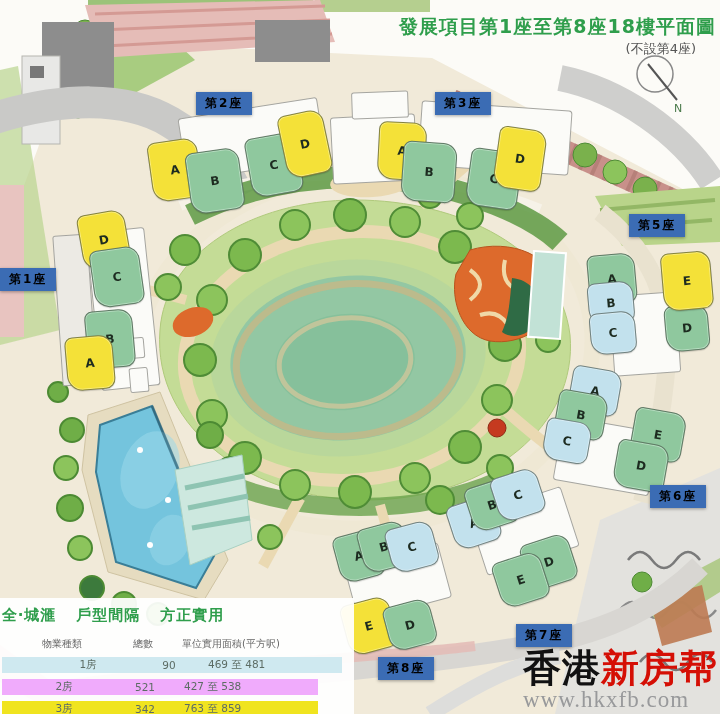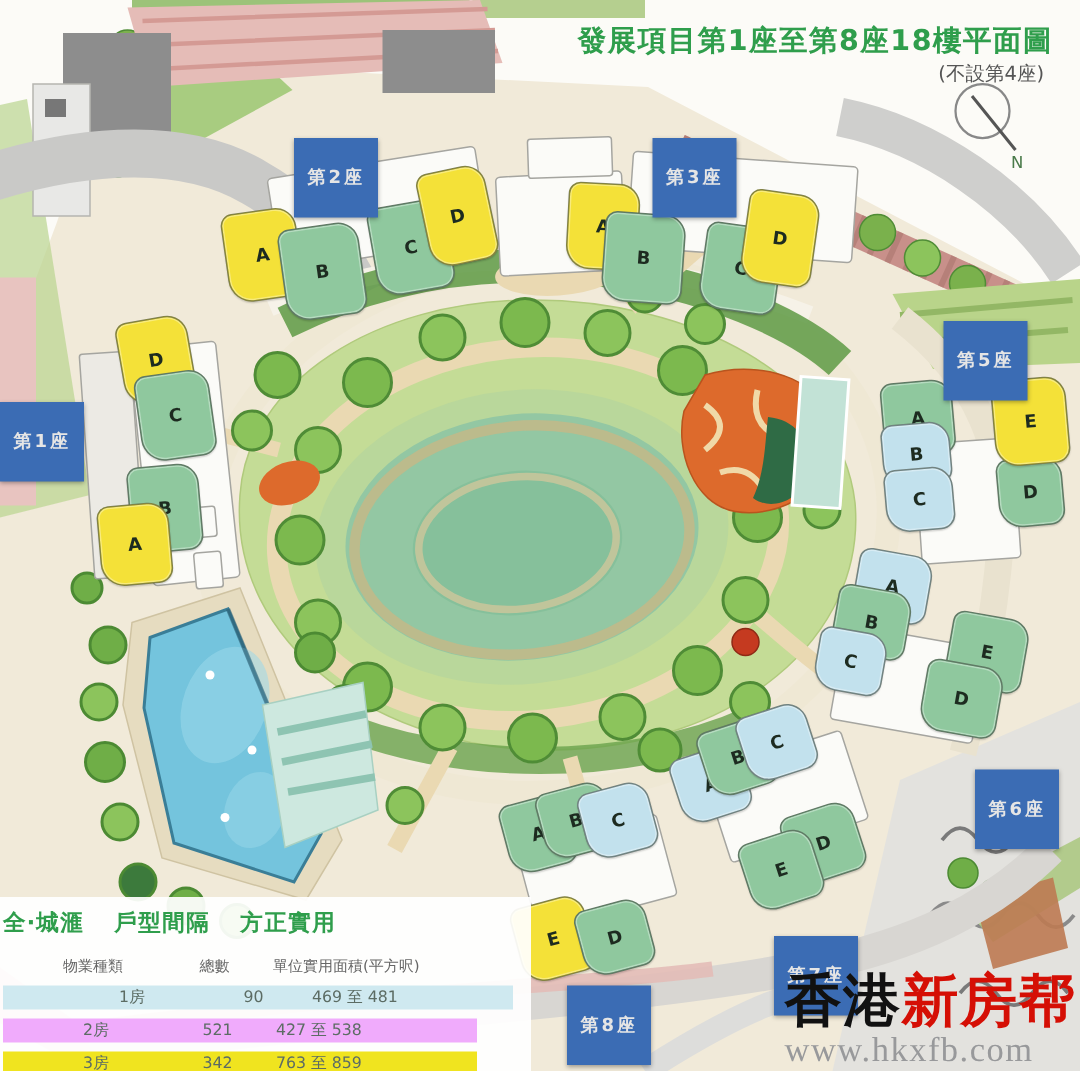--- a/index.html
+++ b/index.html
@@ -4,25 +4,25 @@
 <style>
   html,body{margin:0;padding:0;background:#ffffff;}
   .stage{position:relative;width:720px;height:714px;overflow:hidden;
          font-family:"DejaVu Sans","Liberation Sans",sans-serif;background:#fcfbf7;}
   .stage svg.art{position:absolute;left:0;top:0;}
   
   .unit{position:absolute;display:flex;align-items:center;justify-content:center;
         font:bold 12px "DejaVu Sans",sans-serif;color:#1d2b20;
         border:1px solid rgba(70,80,70,.65);border-radius:8px 14px 10px 16px;
         box-shadow:inset 0 0 0 1px rgba(255,255,255,.35), 0 1px 1px rgba(0,0,0,.15);}
-  .tower-badge{position:absolute;background:#3b6cb4;color:#e5e5e5;
+  .tower-badge{position:absolute;background:#3b6cb4;color:#000000;
         font:bold 12px "DejaVu Sans",sans-serif;letter-spacing:2px;
-        padding:18px 9px;box-shadow:0 1px 3px rgba(0,0,0,.35);white-space:nowrap;}
-  
-  .title-main{position:absolute;top:14px;right:18px;
+        padding:3px 9px;box-shadow:0 1px 3px rgba(0,0,0,.35);white-space:nowrap;}
+  
+  .title-main{position:absolute;top:14px;right:4px;
         font:bold 19px "DejaVu Sans",sans-serif;color:#2f9e4c;letter-spacing:1px;}
   .title-sub{position:absolute;top:40px;right:24px;
         font:13px "DejaVu Sans",sans-serif;color:#555;}
   .compass{position:absolute;left:630px;top:50px;}
   
   .info-panel{position:absolute;left:0;top:598px;width:354px;height:116px;
         background:rgba(255,255,255,.93);}
   .info-heading{display:flex;gap:20px;margin:8px 0 0 2px;
         font:bold 15px "DejaVu Sans",sans-serif;color:#2f9e4c;letter-spacing:1px;}
   .unit-table{margin-top:12px;}
@@ -233,21 +233,21 @@
       <div class="unit" style="left: 360px; top: 524px; width: 46px; height: 44px; transform: rotate(-15deg); background: rgb(143, 200, 158);">B</div>
       <div class="unit" style="left: 388px; top: 524px; width: 46px; height: 44px; transform: rotate(-15deg); background: rgb(194, 225, 237);">C</div>
       <div class="unit" style="left: 344px; top: 600px; width: 48px; height: 50px; transform: rotate(-15deg); background: rgb(244, 225, 56);">E</div>
       <div class="unit" style="left: 386px; top: 602px; width: 46px; height: 44px; transform: rotate(-15deg); background: rgb(143, 200, 158);">D</div>
     </div>
   <div>
       <div class="tower-badge" style="left: 0px; top: 268px;">第1座</div>
       <div class="tower-badge" style="left: 196px; top: 92px;">第2座</div>
       <div class="tower-badge" style="left: 435px; top: 92px;">第3座</div>
       <div class="tower-badge" style="left: 629px; top: 214px;">第5座</div>
-      <div class="tower-badge" style="left: 650px; top: 513px; text-align: right;">第6座</div>
+      <div class="tower-badge" style="left: 650px; top: 485px; text-align: right;">第6座</div>
       <div class="tower-badge" style="left: 516px; top: 624px;">第7座</div>
       <div class="tower-badge" style="left: 378px; top: 657px;">第8座</div>
     </div>
 
   <div class="title-main">發展項目第1座至第8座18樓平面圖</div>
   <div class="title-sub">(不設第4座)</div>
 
   <svg class="compass" width="70" height="70" viewBox="0 0 70 70">
     <circle cx="25" cy="24" r="18" fill="none" stroke="#888" stroke-width="1.5"></circle>
     <line x1="18" y1="14" x2="47" y2="50" stroke="#555" stroke-width="2"></line>

